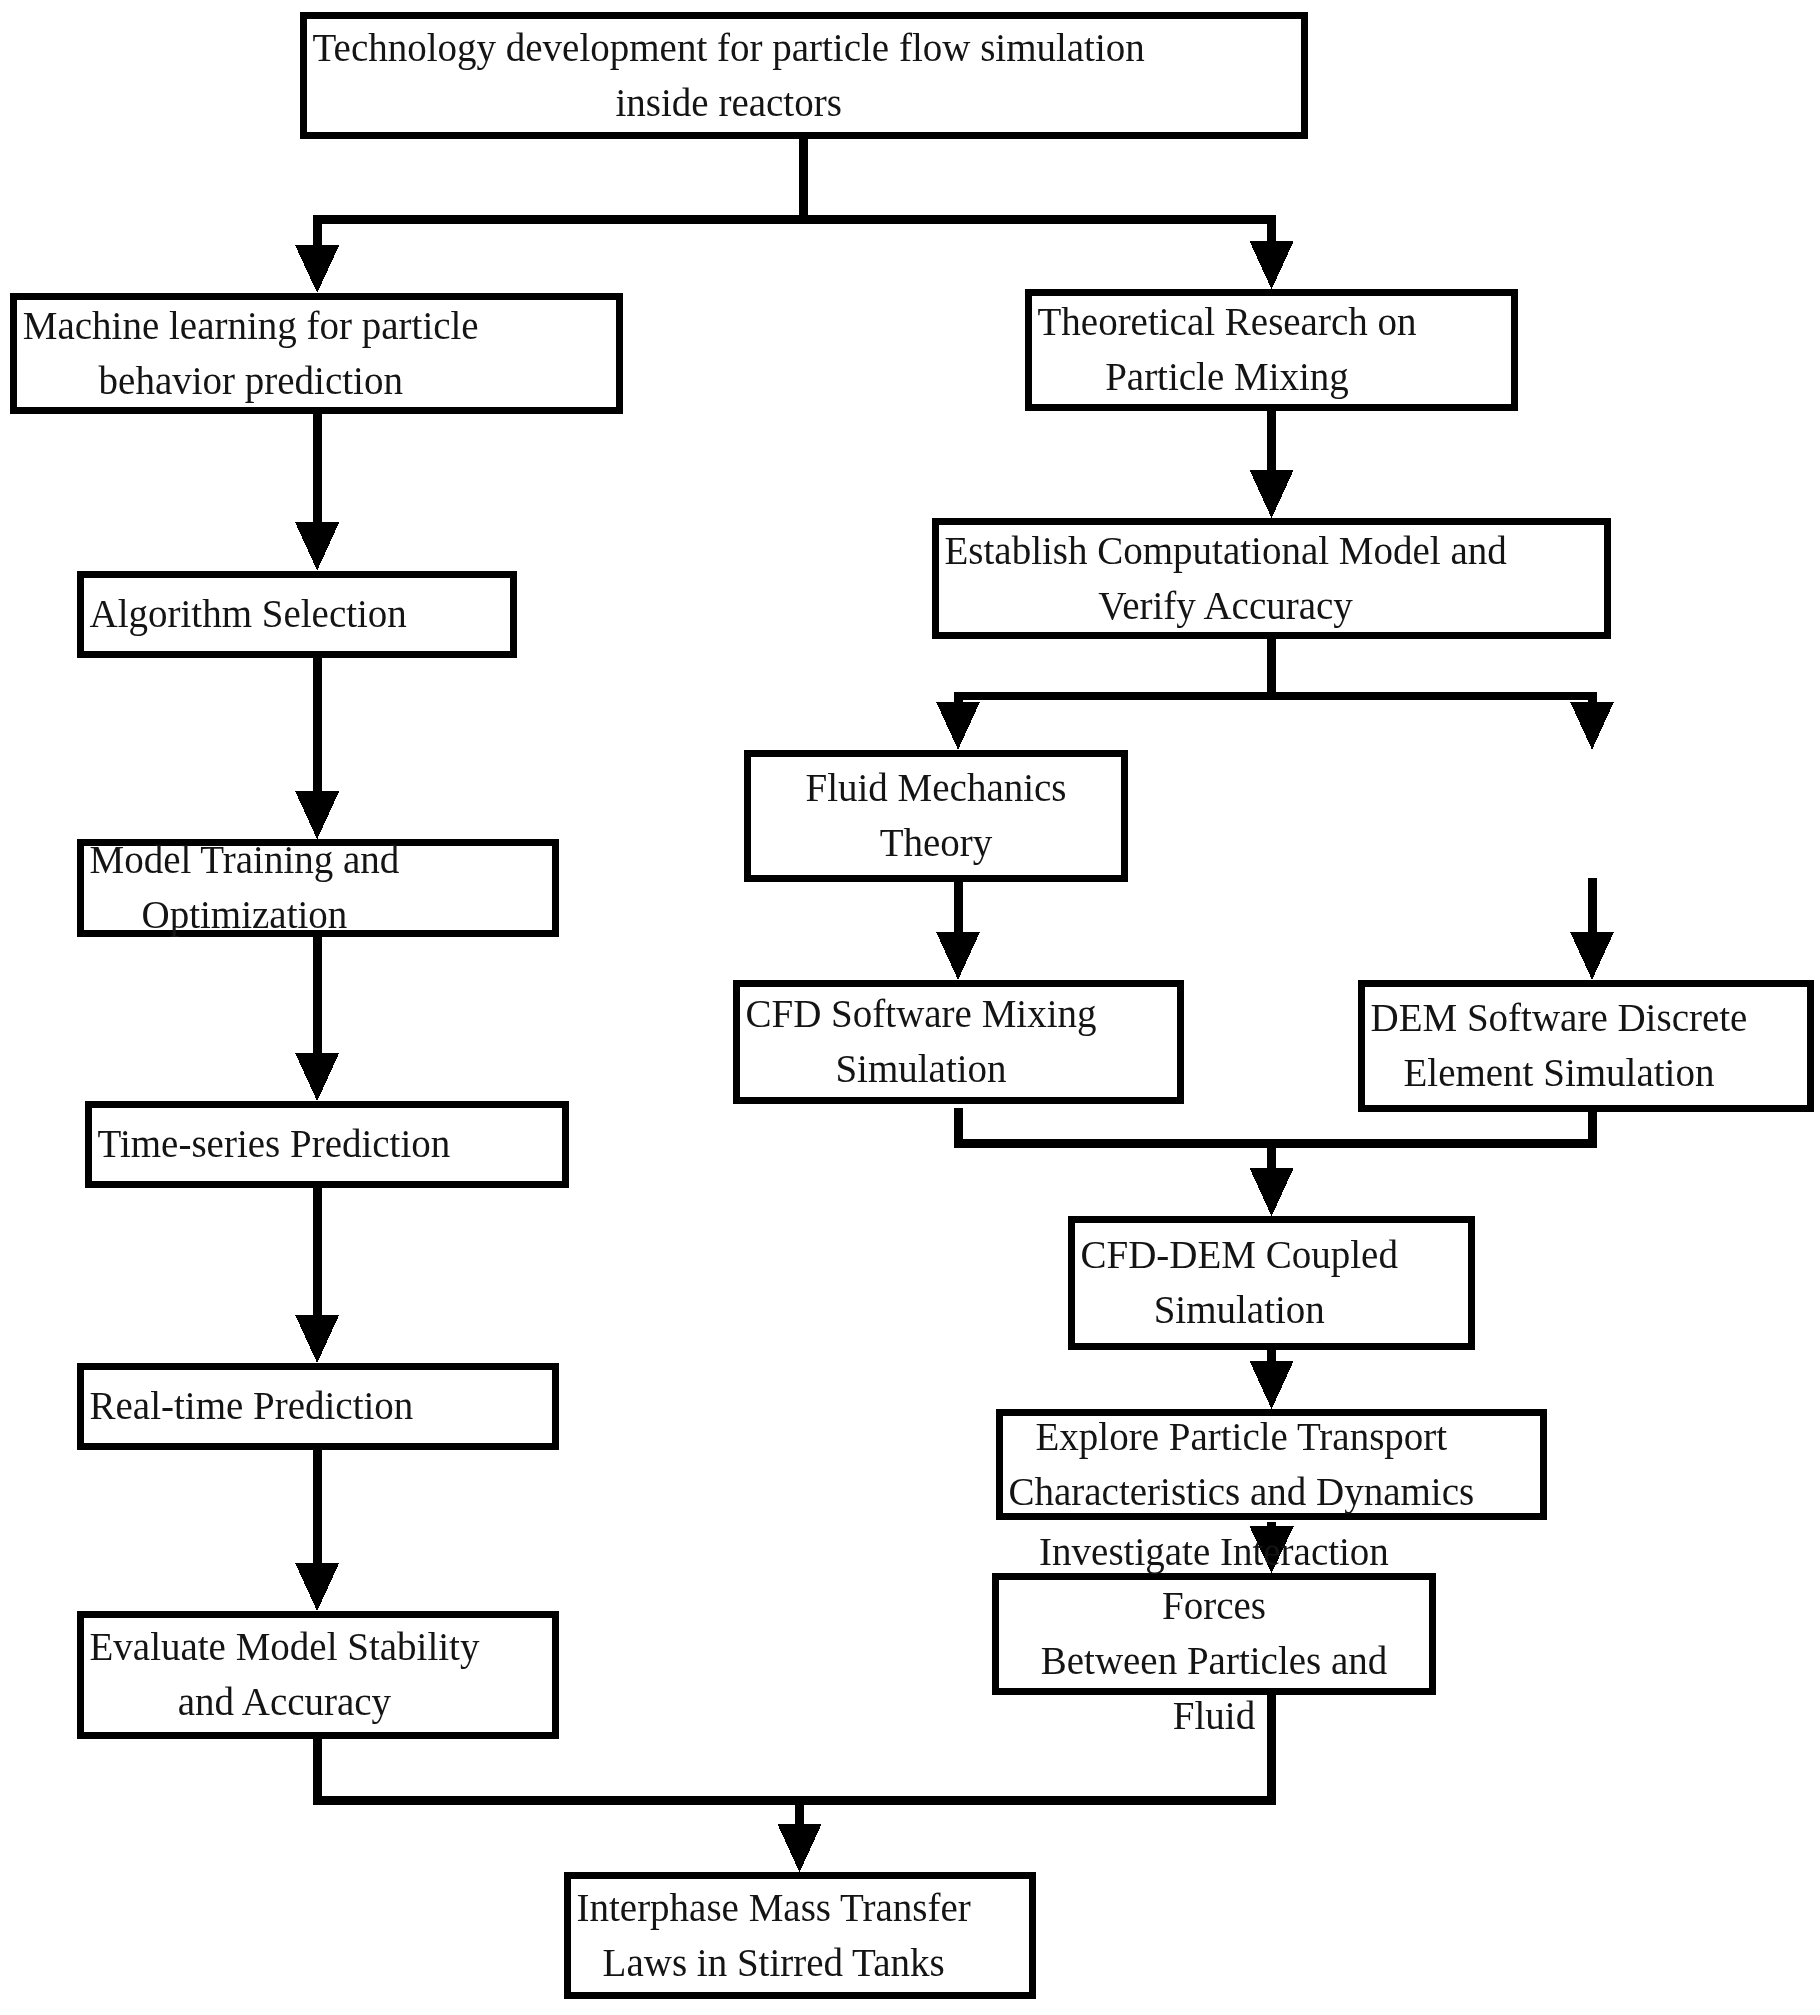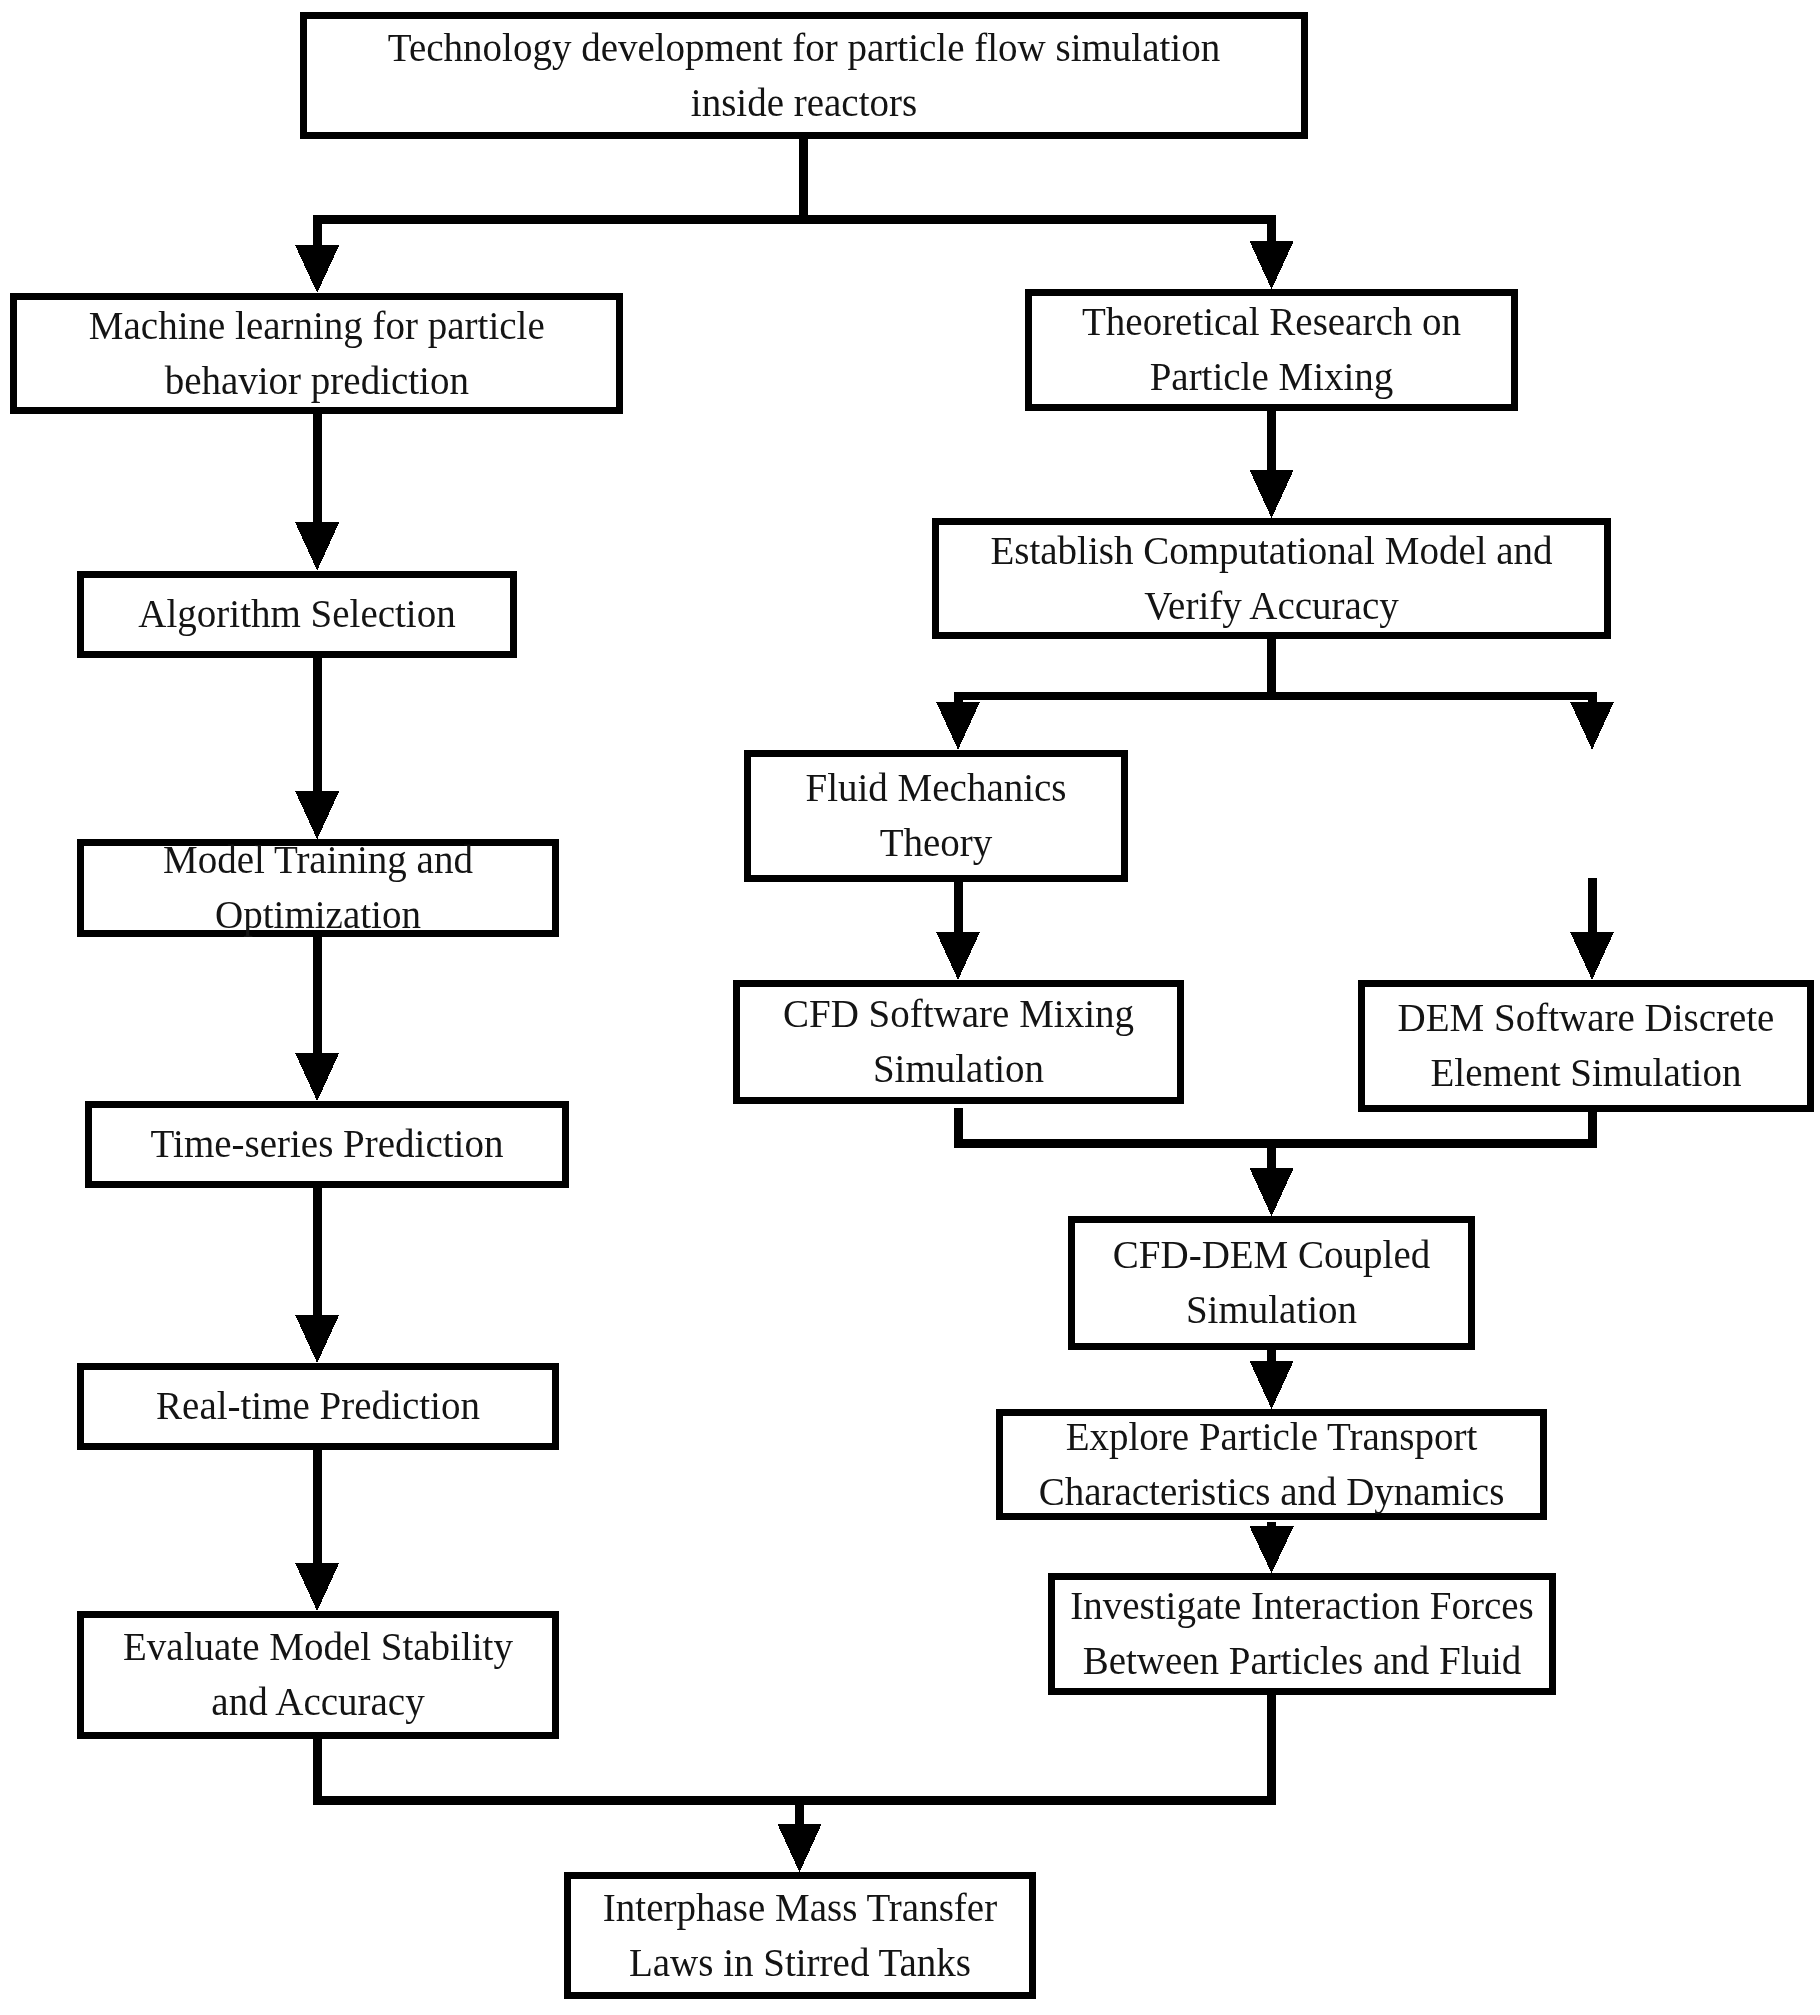--- a/index.html
+++ b/index.html
@@ -31,21 +31,20 @@
     fill: #000000;
     stroke: none;
   }
   .node {
     position: absolute;
     box-sizing: border-box;
     border: 7.6px solid #000000;
     background: #ffffff;
     display: flex;
     align-items: center;
-    justify-content: center;
     text-align: center;
   }
   .node-label {
     white-space: pre-line;
     font-size: 39px;
     line-height: 1.4;
     color: #141414;
     padding: 0 5.5px;
   }
 </style>
@@ -195,21 +194,21 @@
   <div class="node" style="left:1068px;top:1216px;width:407px;height:134px">
     <span class="node-label">CFD-DEM Coupled
 Simulation</span>
   </div>
 
   <div class="node" style="left:996px;top:1409px;width:551px;height:111px">
     <span class="node-label">Explore Particle Transport
 Characteristics and Dynamics</span>
   </div>
 
-  <div class="node" style="left:1048px;top:1573px;width:508px;height:122px">
+  <div class="node" style="left:992px;top:1573px;width:444px;height:122px">
     <span class="node-label">Investigate Interaction Forces
 Between Particles and Fluid</span>
   </div>
 
   <div class="node" style="left:564px;top:1872px;width:472px;height:127px">
     <span class="node-label">Interphase Mass Transfer
 Laws in Stirred Tanks</span>
   </div>
 
 </div>

